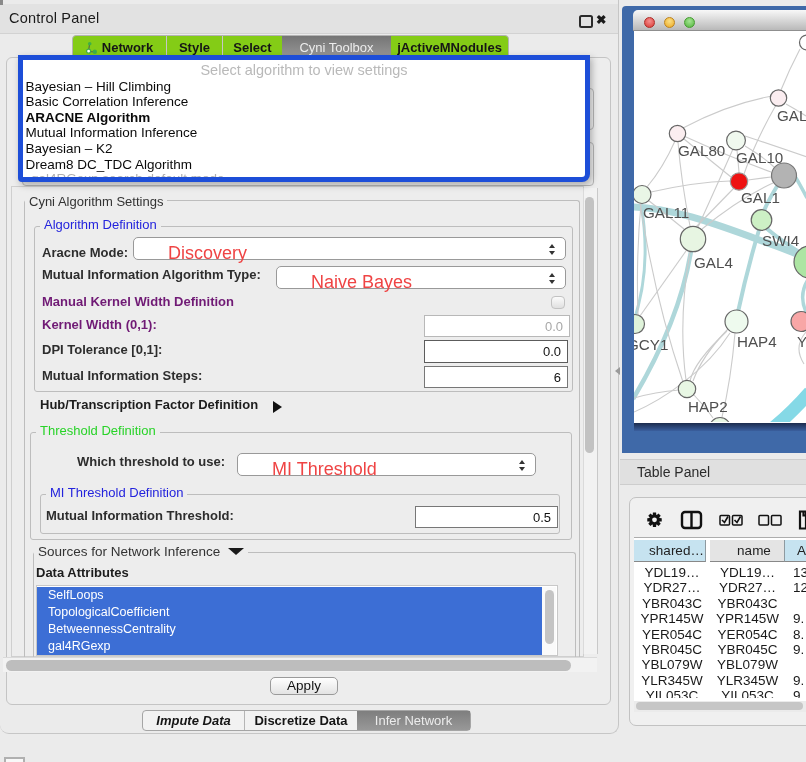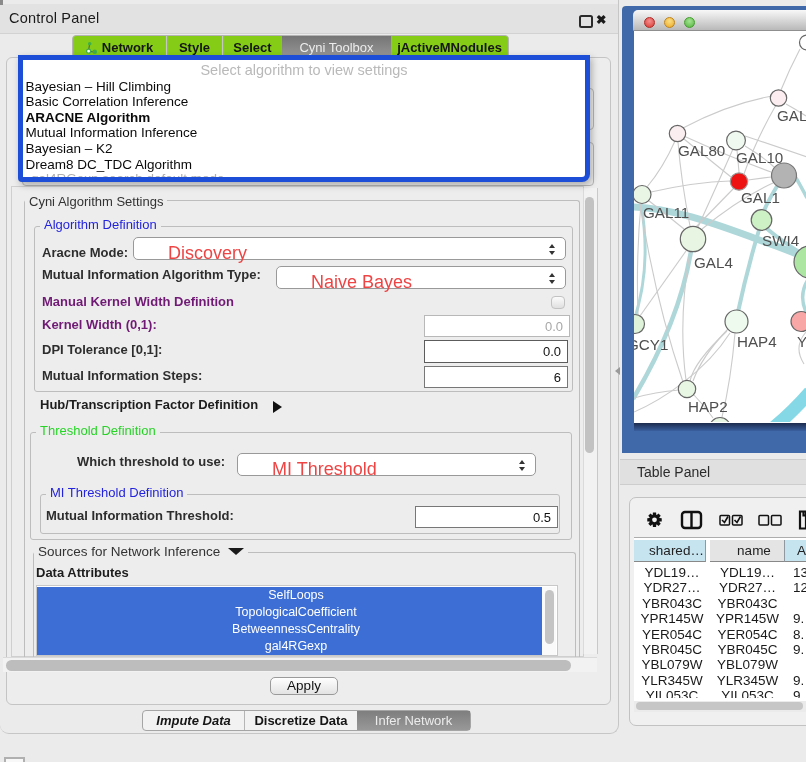--- a/index.html
+++ b/index.html
@@ -92,21 +92,21 @@
     <span class="spin"></span>
   </div>
 <div class="abs gbox" style="left:40px;top:494px;width:520px;height:40px;"></div>
 <div class="gtitle" style="left:46px;top:485px;color:#2323dd;">MI Threshold Definition</div>
 <div class="abs lbl" style="left:46px;top:508px;">Mutual Information Threshold:</div>
 <div class="abs field" style="left:415px;top:506px;width:143px;height:22px;border:1.5px solid #777;color:#111;">0.5</div>
 
 <div class="abs" style="left:33px;top:552px;width:541px;height:104px;border:1px solid #bdbdbd;border-bottom:none;border-radius:3px 3px 0 0;"></div>
 <div class="gtitle" style="left:34px;top:544px;color:#333;font-size:13.5px;">Sources for Network Inference <span style="display:inline-block;vertical-align:1px;margin-left:4px;width:0;height:0;border-left:8px solid transparent;border-right:8px solid transparent;border-top:7px solid #1a1a1a;"></span></div>
 <div class="abs lbl" style="left:36px;top:565px;color:#1d1d1d;">Data Attributes</div>
-<div class="abs" style="left:36px;top:585px;width:522px;height:71px;background:#fff;border:1px solid #c8c8c8;box-sizing:border-box;overflow:hidden;text-align:center;">
+<div class="abs" style="left:36px;top:585px;width:522px;height:71px;background:#fff;border:1px solid #c8c8c8;box-sizing:border-box;overflow:hidden;">
  <div style="position:absolute;left:0;top:1px;width:507px;height:69px;background:#3c6ed5;color:#fff;font-size:12.5px;line-height:16.9px;padding-left:11px;box-sizing:border-box;">SelfLoops<br>TopologicalCoefficient<br>BetweennessCentrality<br>gal4RGexp</div>
  <div style="position:absolute;right:1px;top:1px;width:14px;height:69px;background:#fafafa;"></div>
  <div style="position:absolute;right:3px;top:4px;width:9px;height:54px;background:#c4c4c4;border-radius:4.5px;"></div>
 </div>
 
 <div class="abs" style="left:270px;top:677px;width:68px;height:18px;background:linear-gradient(#fefefe,#e3e3e3);border:1px solid #9a9a9a;border-radius:5px;box-sizing:border-box;text-align:center;font-size:13.5px;color:#111;line-height:16px;">Apply</div>
 
 <div class="abs" style="left:142px;top:710px;height:19px;display:flex;border:1px solid #a5a5a5;border-radius:4px;font-size:13px;font-weight:700;color:#161616;background:#f2f2f2;">
  <div style="width:101px;display:flex;align-items:center;justify-content:center;border-right:1px solid #b5b5b5;font-style:italic;">Impute Data</div>
  <div style="width:112px;display:flex;align-items:center;justify-content:center;">Discretize Data</div>

